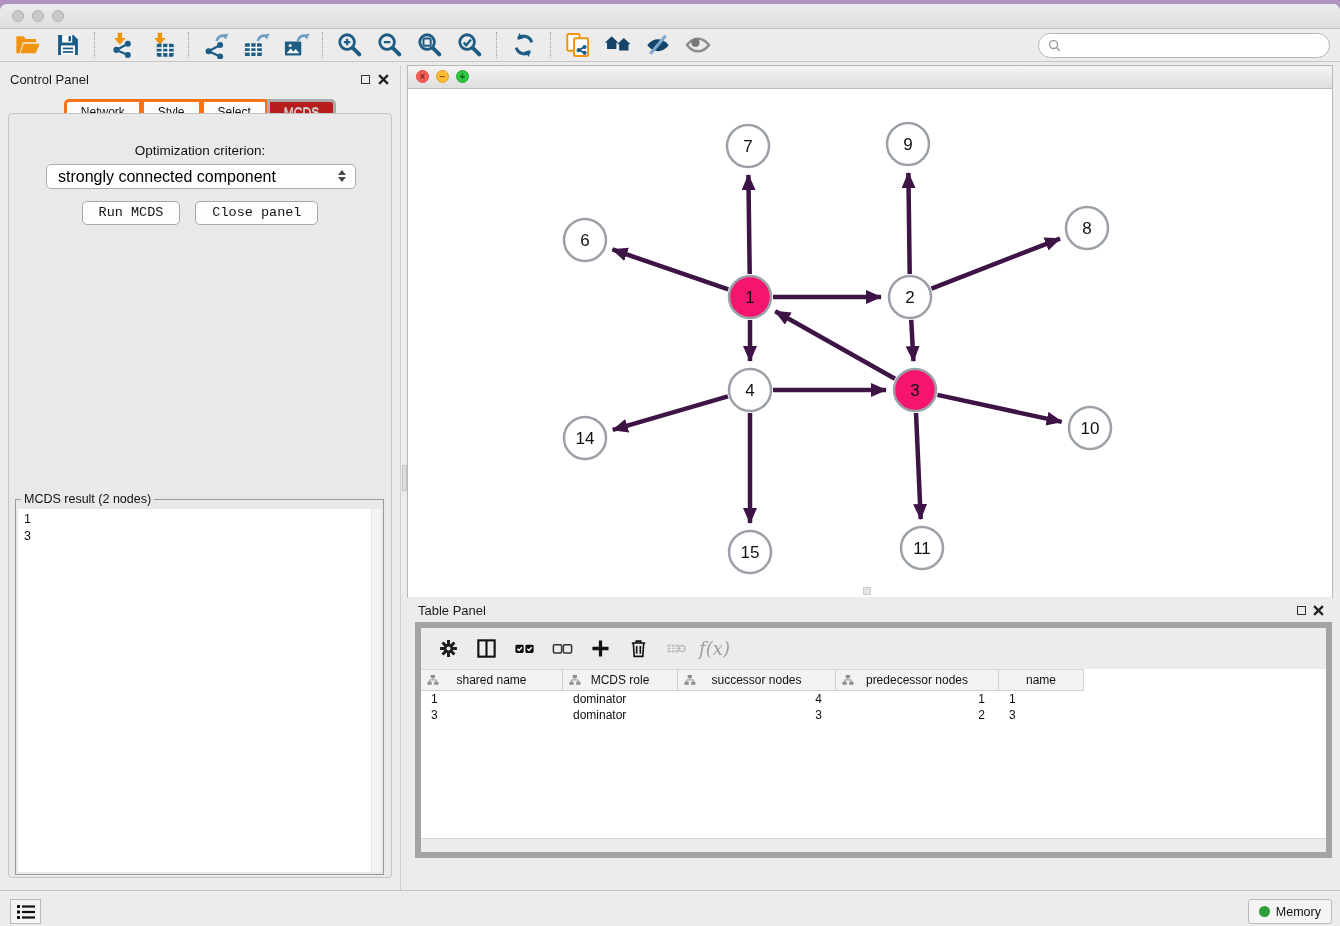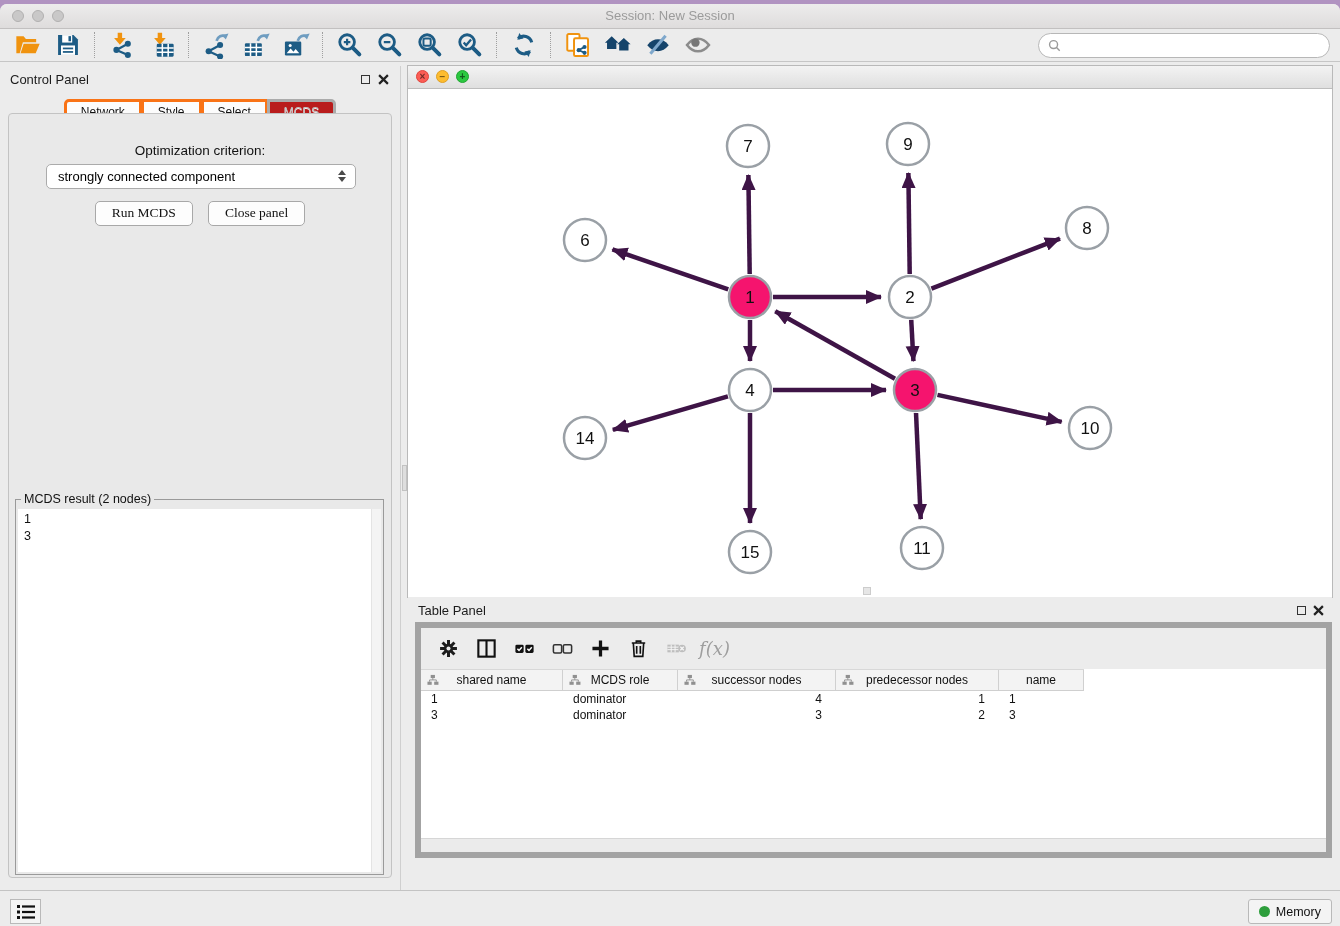--- a/index.html
+++ b/index.html
@@ -37,26 +37,26 @@
   .control-panel .ph-close{right:11px}
   .cp-tabs{position:absolute;left:0;top:33px;width:100%;display:flex;justify-content:center;}
   .tab{border:3px solid #f97316;background:#fcfcfc;padding:3px 14px 4px;font-size:12px;margin-left:-1px;color:#111;cursor:pointer;}
   .tab:first-child{border-top-left-radius:5px;border-bottom-left-radius:5px;margin-left:0;}
   .tab:last-child{border-top-right-radius:5px;border-bottom-right-radius:5px;}
   .tab.active{background:#b91c1c;color:#c0c0c0;text-shadow:0 1px 0 #f2f2f2;border-color:#ababab;}
   .cp-content{position:absolute;left:8px;right:8px;top:47px;bottom:12px;background:#e9e9e9;
     border:1px solid #c3c3c3;border-radius:4px;}
   .opt-label{position:absolute;left:0;width:100%;top:29px;text-align:center;font-size:13.5px;color:#111;}
   .dropdown{position:absolute;left:37px;top:50px;width:310px;height:25px;background:#fff;border:1px solid #ababab;
-    border-radius:5px;font-size:13px;display:flex;align-items:center;padding-left:11px;box-sizing:border-box;cursor:pointer;}
+    border-radius:5px;font-size:16px;display:flex;align-items:center;padding-left:11px;box-sizing:border-box;cursor:pointer;}
   .stepper{position:absolute;right:9px;top:5px;display:flex;flex-direction:column;gap:2px;}
   .tri-up{width:0;height:0;border-left:4px solid transparent;border-right:4px solid transparent;border-bottom:5px solid #4a4a4a;}
   .tri-down{width:0;height:0;border-left:4px solid transparent;border-right:4px solid transparent;border-top:5px solid #4a4a4a;}
   .btn-row{position:absolute;left:0;top:87px;width:100%;display:flex;justify-content:center;gap:15px;}
-  .cbtn{background:#fdfdfd;border:1px solid #a8a8a8;border-radius:5px;font-size:13.5px;padding:3px 16px 4px;color:#111;cursor:pointer;font-family:Liberation Serif, serif;}
+  .cbtn{background:#fdfdfd;border:1px solid #a8a8a8;border-radius:5px;font-size:13.5px;padding:3px 16px 4px;color:#111;cursor:pointer;font-family:Liberation Mono, monospace;}
   .result-group{position:absolute;left:6px;right:7px;top:385px;bottom:2px;border:1px solid #9a9a9a;}
   .legend{position:absolute;left:5px;top:-8px;background:#e9e9e9;padding:0 3px;font-size:12.5px;color:#111;}
   .result-area{position:absolute;left:2px;right:2px;top:9px;bottom:2px;background:#fff;overflow:hidden;}
   .result-area pre{margin:0;font-family:"Liberation Sans",sans-serif;font-size:12.5px;line-height:17px;padding:2px 6px;color:#111;}
   .vtrack{position:absolute;right:0;top:0;width:9px;height:100%;background:#f4f4f4;border-left:1px solid #e4e4e4;}
 
   
   .splitter{position:absolute;left:400px;top:62px;width:8px;height:824px;background:#ececec;border-left:1px solid #cfcfcf;}
   .grip{position:absolute;left:1px;top:399px;width:5px;height:26px;background:#dedede;border:1px solid #c2c2c2;box-sizing:border-box;}
 
@@ -106,21 +106,20 @@
 <body>
 
 <div class="app">
 
   <div class="mac-titlebar">
     <div class="lights">
       <span class="light"></span>
       <span class="light"></span>
       <span class="light"></span>
     </div>
-    <div class="mac-title">Session: New Session</div>
   </div>
 
   <div class="toolbar">
     <button class="tbtn">
         <svg viewBox="0 0 24 24">
           <path d="M2 4.5h6.2l2 2.3H19v2.9H7.6L4.9 19H2z" fill="#f0930f"></path>
           <path d="M8.3 10.9H22l-3.4 8.1H5.6z" fill="#f0930f"></path>
         </svg>
       </button>
     <button class="tbtn">

